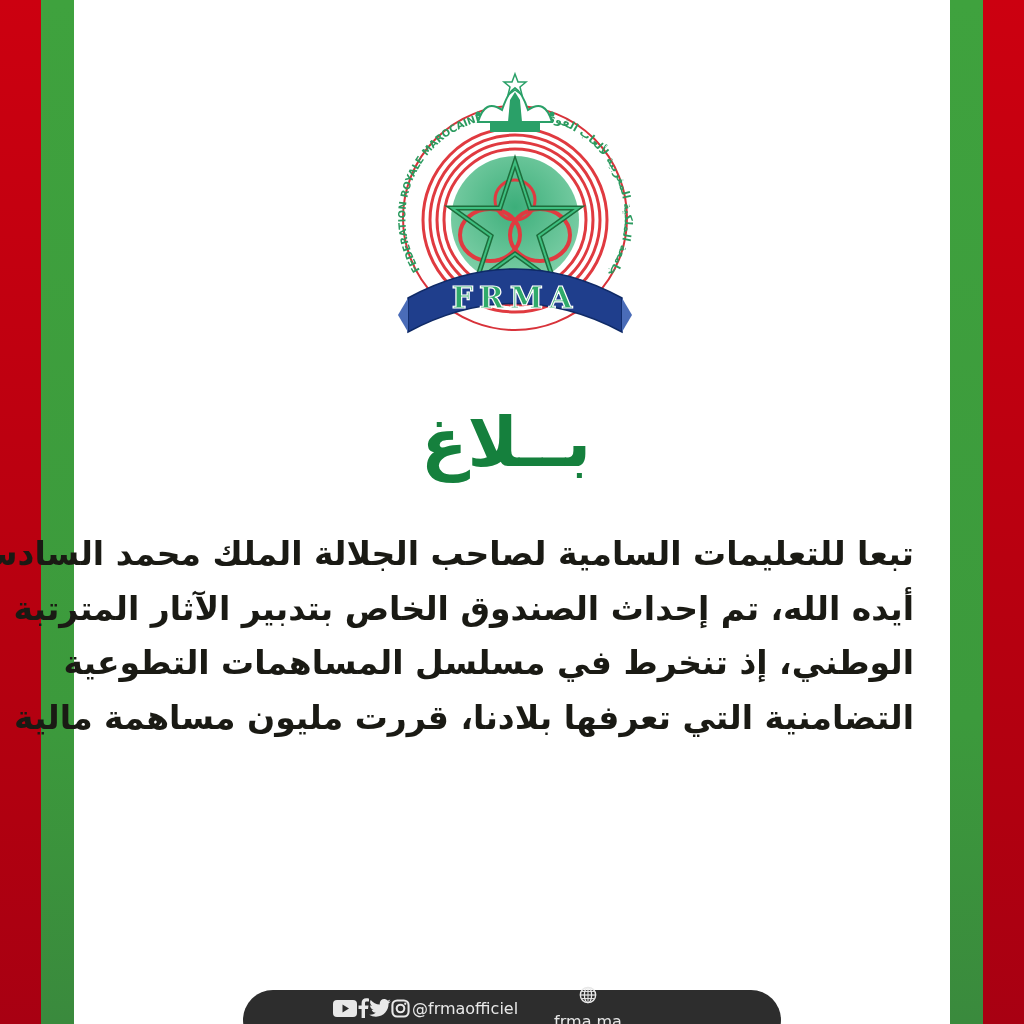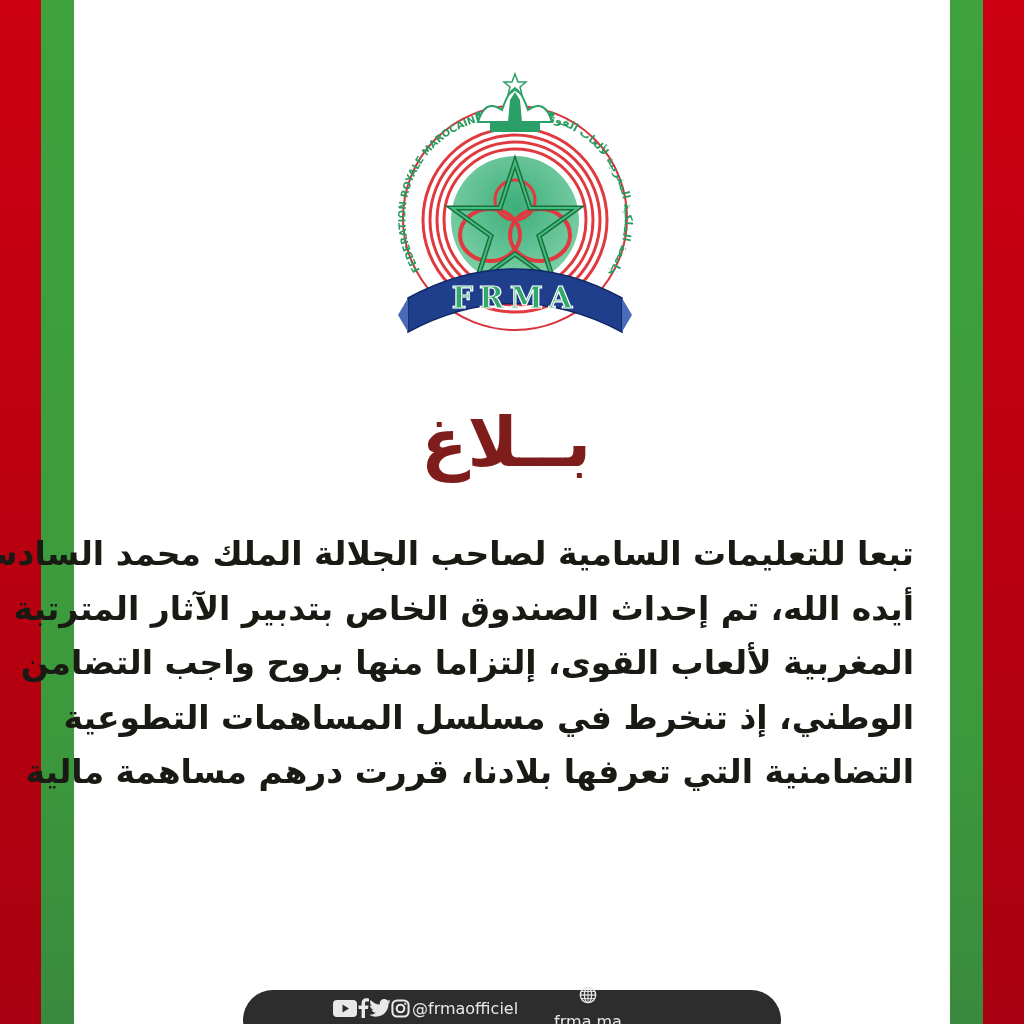--- a/index.html
+++ b/index.html
@@ -11,21 +11,21 @@
   .stripe { position:absolute; top:0; height:1024px; }
   .red-left  { left:0; width:41px; background:linear-gradient(#cc0010, #b00010 80%, #a80012); }
   .green-left{ left:41px; width:33px; background:linear-gradient(#3fa23e, #3c9a3c 70%, #3a8a3d); }
   .green-right{ left:950px; width:33px; background:linear-gradient(#3fa23e, #3c9a3c 70%, #3a8a3d); }
   .red-right { left:983px; width:41px; background:linear-gradient(#cc0010, #b00010 80%, #a80012); }
 
   .logo { position:absolute; left:390px; top:70px; width:250px; height:275px; }
 
   .title {
     position:absolute; left:0; width:1012px; top:398px; text-align:center;
-    font-size:68px; font-weight:bold; color:#7f1d1d; direction:rtl;
+    font-size:68px; font-weight:bold; color:#15803d; direction:rtl;
     line-height:90px;
   }
 
   .body-text {
     position:absolute; left:110px; width:804px; top:527px;
     direction:rtl; text-align:center;
     font-size:33px; font-weight:bold; color:#1a1a14;
     line-height:54.5px;
   }
   .body-text .line { display:block; white-space:nowrap; }
@@ -99,23 +99,22 @@
     <path d="M 232 228 L 242 245 L 232 262 Z" fill="#4a6cb8"></path>
     <text x="125" y="238" text-anchor="middle" font-size="30" font-weight="bold" font-family="DejaVu Serif, serif" fill="#2faa6a" stroke="#ffffff" stroke-width="1.2" letter-spacing="6">FRMA</text>
   </svg>
 </div>
 
 <div class="title">بــلاغ</div>
 
 <div class="body-text">
   <span class="line">تبعا للتعليمات السامية لصاحب الجلالة الملك محمد السادس</span>
   <span class="line">أيده الله، تم إحداث الصندوق الخاص بتدبير الآثار المترتبة على</span>
-  <span class="line">المغربية لألعاب القوى، إلتزاما منها بروح واجب التضامن</span>
   <span class="line">الوطني، إذ تنخرط في مسلسل المساهمات التطوعية</span>
-  <span class="line">التضامنية التي تعرفها بلادنا، قررت درهم مساهمة مالية</span>
+  <span class="line">التضامنية التي تعرفها بلادنا، قررت مليون مساهمة مالية</span>
 </div>
 
 <div class="footer">
   <div class="footer-inner">
     <span class="ico">
       <svg width="24" height="17" viewBox="0 0 24 17">
           <rect x="0" y="0" width="24" height="17" rx="4" fill="#e8e8e8"></rect>
           <polygon points="9.5,4.5 16,8.5 9.5,12.5" fill="#2d2d2d"></polygon>
         </svg>
     </span>

